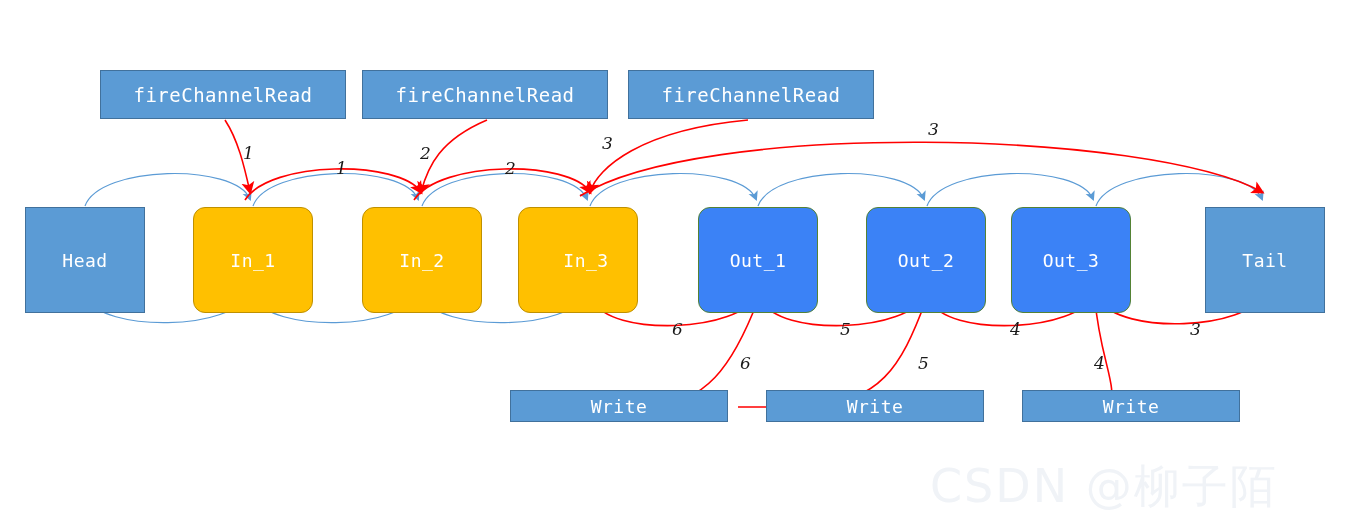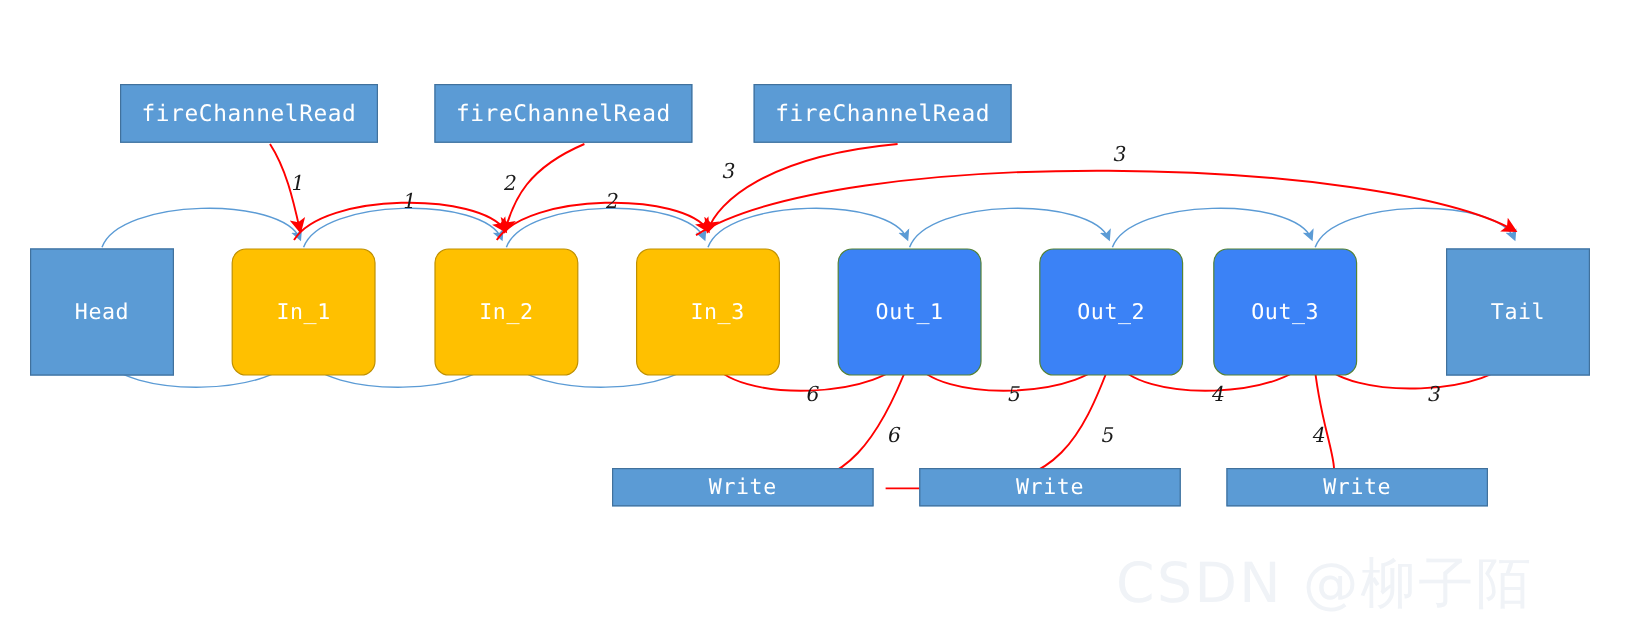--- a/index.html
+++ b/index.html
@@ -10,21 +10,21 @@
 
   .node{position:absolute;display:flex;align-items:center;justify-content:center;
         box-sizing:border-box;color:#ffffff;letter-spacing:.5px;}
   .node span{pointer-events:none;}
 
   .blue-rect{background:#5B9BD5;border:1px solid #41719C;}
   .in-node{background:#FFC000;border:1.6px solid #BF9000;border-radius:12px;text-align:right;}
   .out-node{background:#3b82f6;border:1.6px solid #548235;border-radius:12px;}
 
   .pipe{width:120px;height:106px;top:207px;font-size:18px;}
-  .fcr{width:215px;height:49px;top:70px;font-size:19px;}
+  .fcr{width:246px;height:49px;top:70px;font-size:19px;}
   .wr{height:32px;top:390px;font-size:18px;}
 
   .arc-label{position:absolute;color:#1a1a1a;font-size:17px;
              font-family:"DejaVu Serif","Liberation Serif",serif;
              font-style:italic;}
 
   #watermark{position:absolute;left:930px;top:456px;font-size:46px;
              color:#f0f3f7;font-family:"DejaVu Sans","Liberation Sans",sans-serif;
              white-space:nowrap;letter-spacing:2px;}
 </style>
@@ -97,21 +97,21 @@
 
   <div class="node blue-rect pipe" style="left:25px;">
     <span>Head</span>
   </div>
   <div class="node in-node pipe" style="left:193px;">
     <span>In_1</span>
   </div>
   <div class="node in-node pipe" style="left:362px;">
     <span>In_2</span>
   </div>
-  <div class="node in-node pipe" style="left:530px;padding-left:16px;">
+  <div class="node in-node pipe" style="left:518px;padding-left:16px;">
     <span>In_3</span>
   </div>
   <div class="node out-node pipe" style="left:698px;">
     <span>Out_1</span>
   </div>
   <div class="node out-node pipe" style="left:866px;">
     <span>Out_2</span>
   </div>
   <div class="node out-node pipe" style="left:1011px;">
     <span>Out_3</span>

